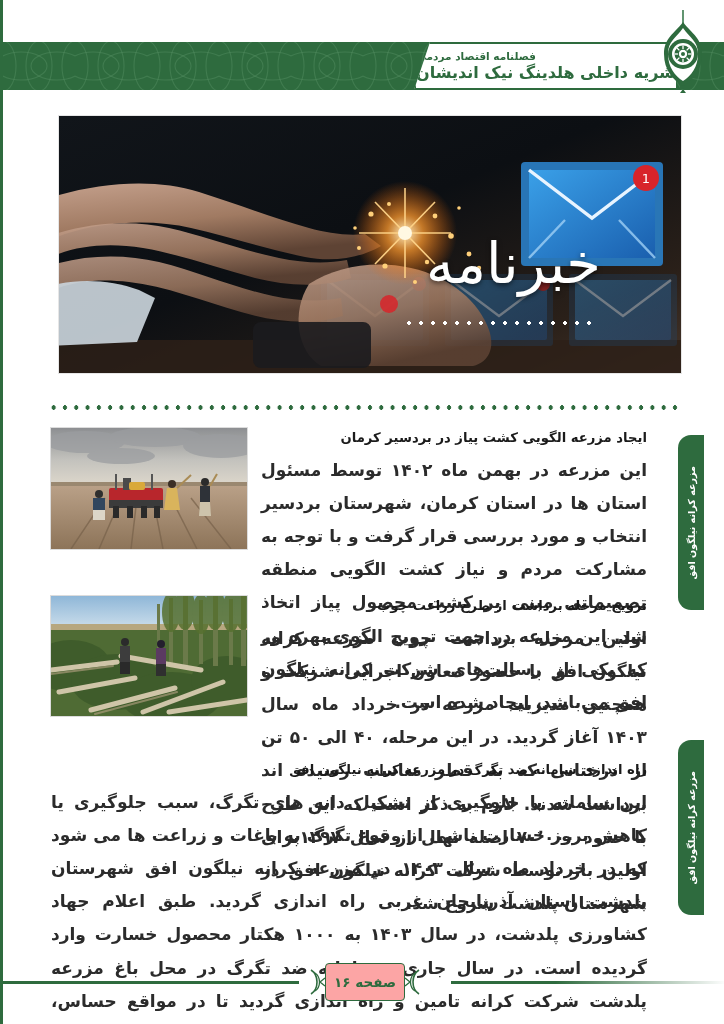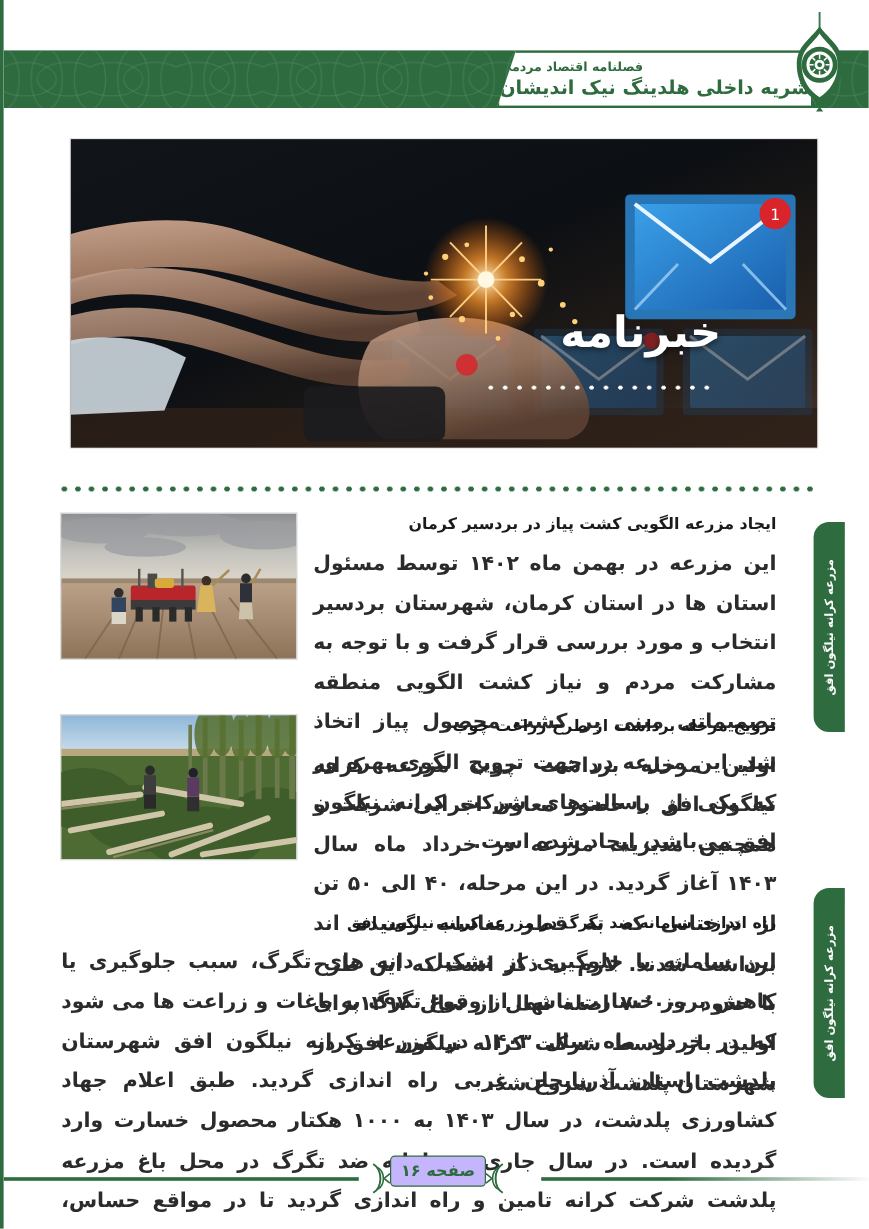--- a/index.html
+++ b/index.html
@@ -86,24 +86,24 @@
     width: 622px;
     height: 257px;
     background: linear-gradient(160deg, #15191c 0%, #0d1013 40%, #241d18 78%, #3a2c22 100%);
     overflow: hidden;
     box-shadow: 0 0 0 1px #e6e6e6;
   }
   .hero-photo { position: absolute; inset: 0; }
 
   #hero-title {
     position: absolute;
-    top: 144px;
+    top: 120px;
     right: 80px;
-    font-size: 36px;
-    font-weight: bold;
+    font-size: 56px;
+    font-weight: normal;
     color: #ffffff;
     letter-spacing: -1px;
     line-height: 1;
     text-shadow: 0 2px 5px rgba(0,0,0,.55);
     z-index: 5;
   }
   #hero-dots {
     position: absolute;
     top: 203px;
     right: 86px;
@@ -234,24 +234,24 @@
     transform: translateX(-50%);
     width: 104px;
     height: 42px;
   }
   #footer-badge-box {
     position: absolute;
     top: 2px;
     left: 50%;
     transform: translateX(-50%);
     width: 80px;
-    height: 26px;
+    height: 38px;
     border: 1.6px solid #2e6b3e;
     border-radius: 4px;
-    background: #c4b5fd;
+    background: #fca5a5;
     display: flex;
     align-items: center;
     justify-content: center;
   }
   #footer-page-label {
     font-size: 13.5px;
     font-weight: bold;
     color: #2e6b3e;
     direction: rtl;
     white-space: nowrap;

